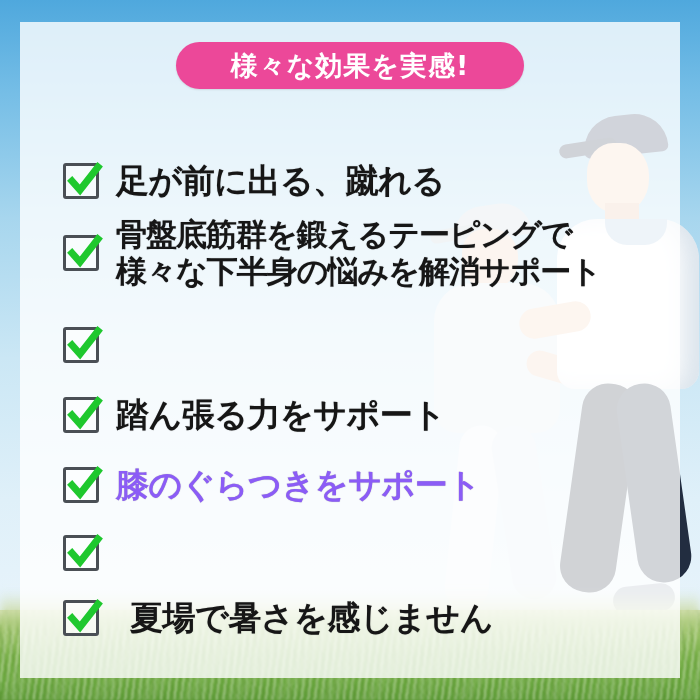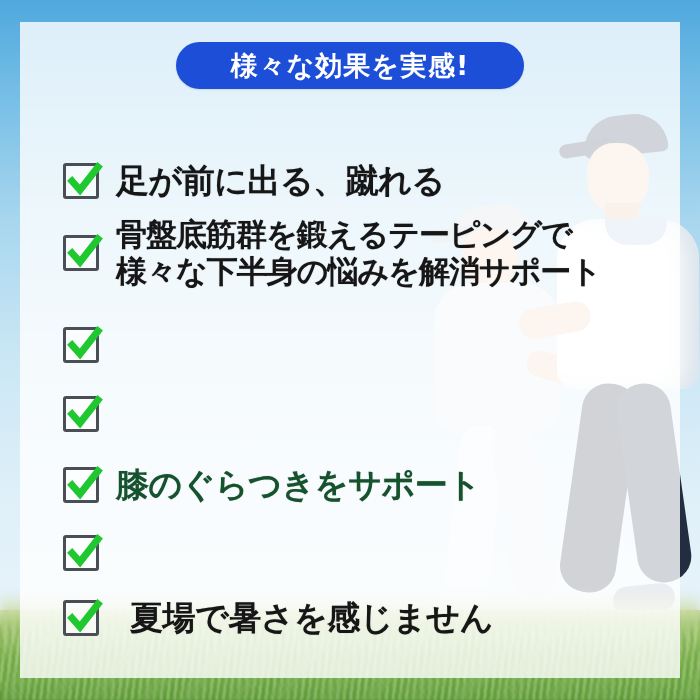--- a/index.html
+++ b/index.html
@@ -133,21 +133,21 @@
       <div class="pantL"></div>
       <div class="pantR"></div>
       <div class="shoe"></div>
     </div>
 
     <div class="grass"></div>
   </div>
 
   <div class="overlay" style="background: rgba(255, 255, 255, 0.8);"></div>
 
-  <div class="title-pill" style="background: #1d4ed8;">
+  <div class="title-pill" style="background: #ec4899;">
     <span class="title-text">様々な効果を実感!</span>
   </div>
 
   <div class="list">
 
     <div class="row row1">
       <span class="cbox" style="border-color: rgb(74, 79, 85);">
         <svg viewBox="0 0 46 46" aria-hidden="true">
             <path d="M10 24 L18 33 L36 10" fill="none" stroke="#1fc82e" stroke-width="7" stroke-linecap="square" stroke-linejoin="miter"></path>
           </svg>
@@ -174,29 +174,30 @@
           </svg>
       </span>
     </div>
 
     <div class="row row4">
       <span class="cbox" style="border-color: rgb(74, 79, 85);">
         <svg viewBox="0 0 46 46" aria-hidden="true">
             <path d="M10 24 L18 33 L36 10" fill="none" stroke="#1fc82e" stroke-width="7" stroke-linecap="square" stroke-linejoin="miter"></path>
           </svg>
       </span>
+      <span class="row-text" style="color: rgb(22, 22, 22);">踏ん張る力をサポート</span>
     </div>
 
     <div class="row row5">
       <span class="cbox" style="border-color: rgb(74, 79, 85);">
         <svg viewBox="0 0 46 46" aria-hidden="true">
             <path d="M10 24 L18 33 L36 10" fill="none" stroke="#1fc82e" stroke-width="7" stroke-linecap="square" stroke-linejoin="miter"></path>
           </svg>
       </span>
-      <span class="row-text" style="color: #14532d;">膝のぐらつきをサポート</span>
+      <span class="row-text" style="color: #8b5cf6;">膝のぐらつきをサポート</span>
     </div>
 
     <div class="row row6">
       <span class="cbox" style="border-color: rgb(74, 79, 85);">
         <svg viewBox="0 0 46 46" aria-hidden="true">
             <path d="M10 24 L18 33 L36 10" fill="none" stroke="#1fc82e" stroke-width="7" stroke-linecap="square" stroke-linejoin="miter"></path>
           </svg>
       </span>
     </div>
 

